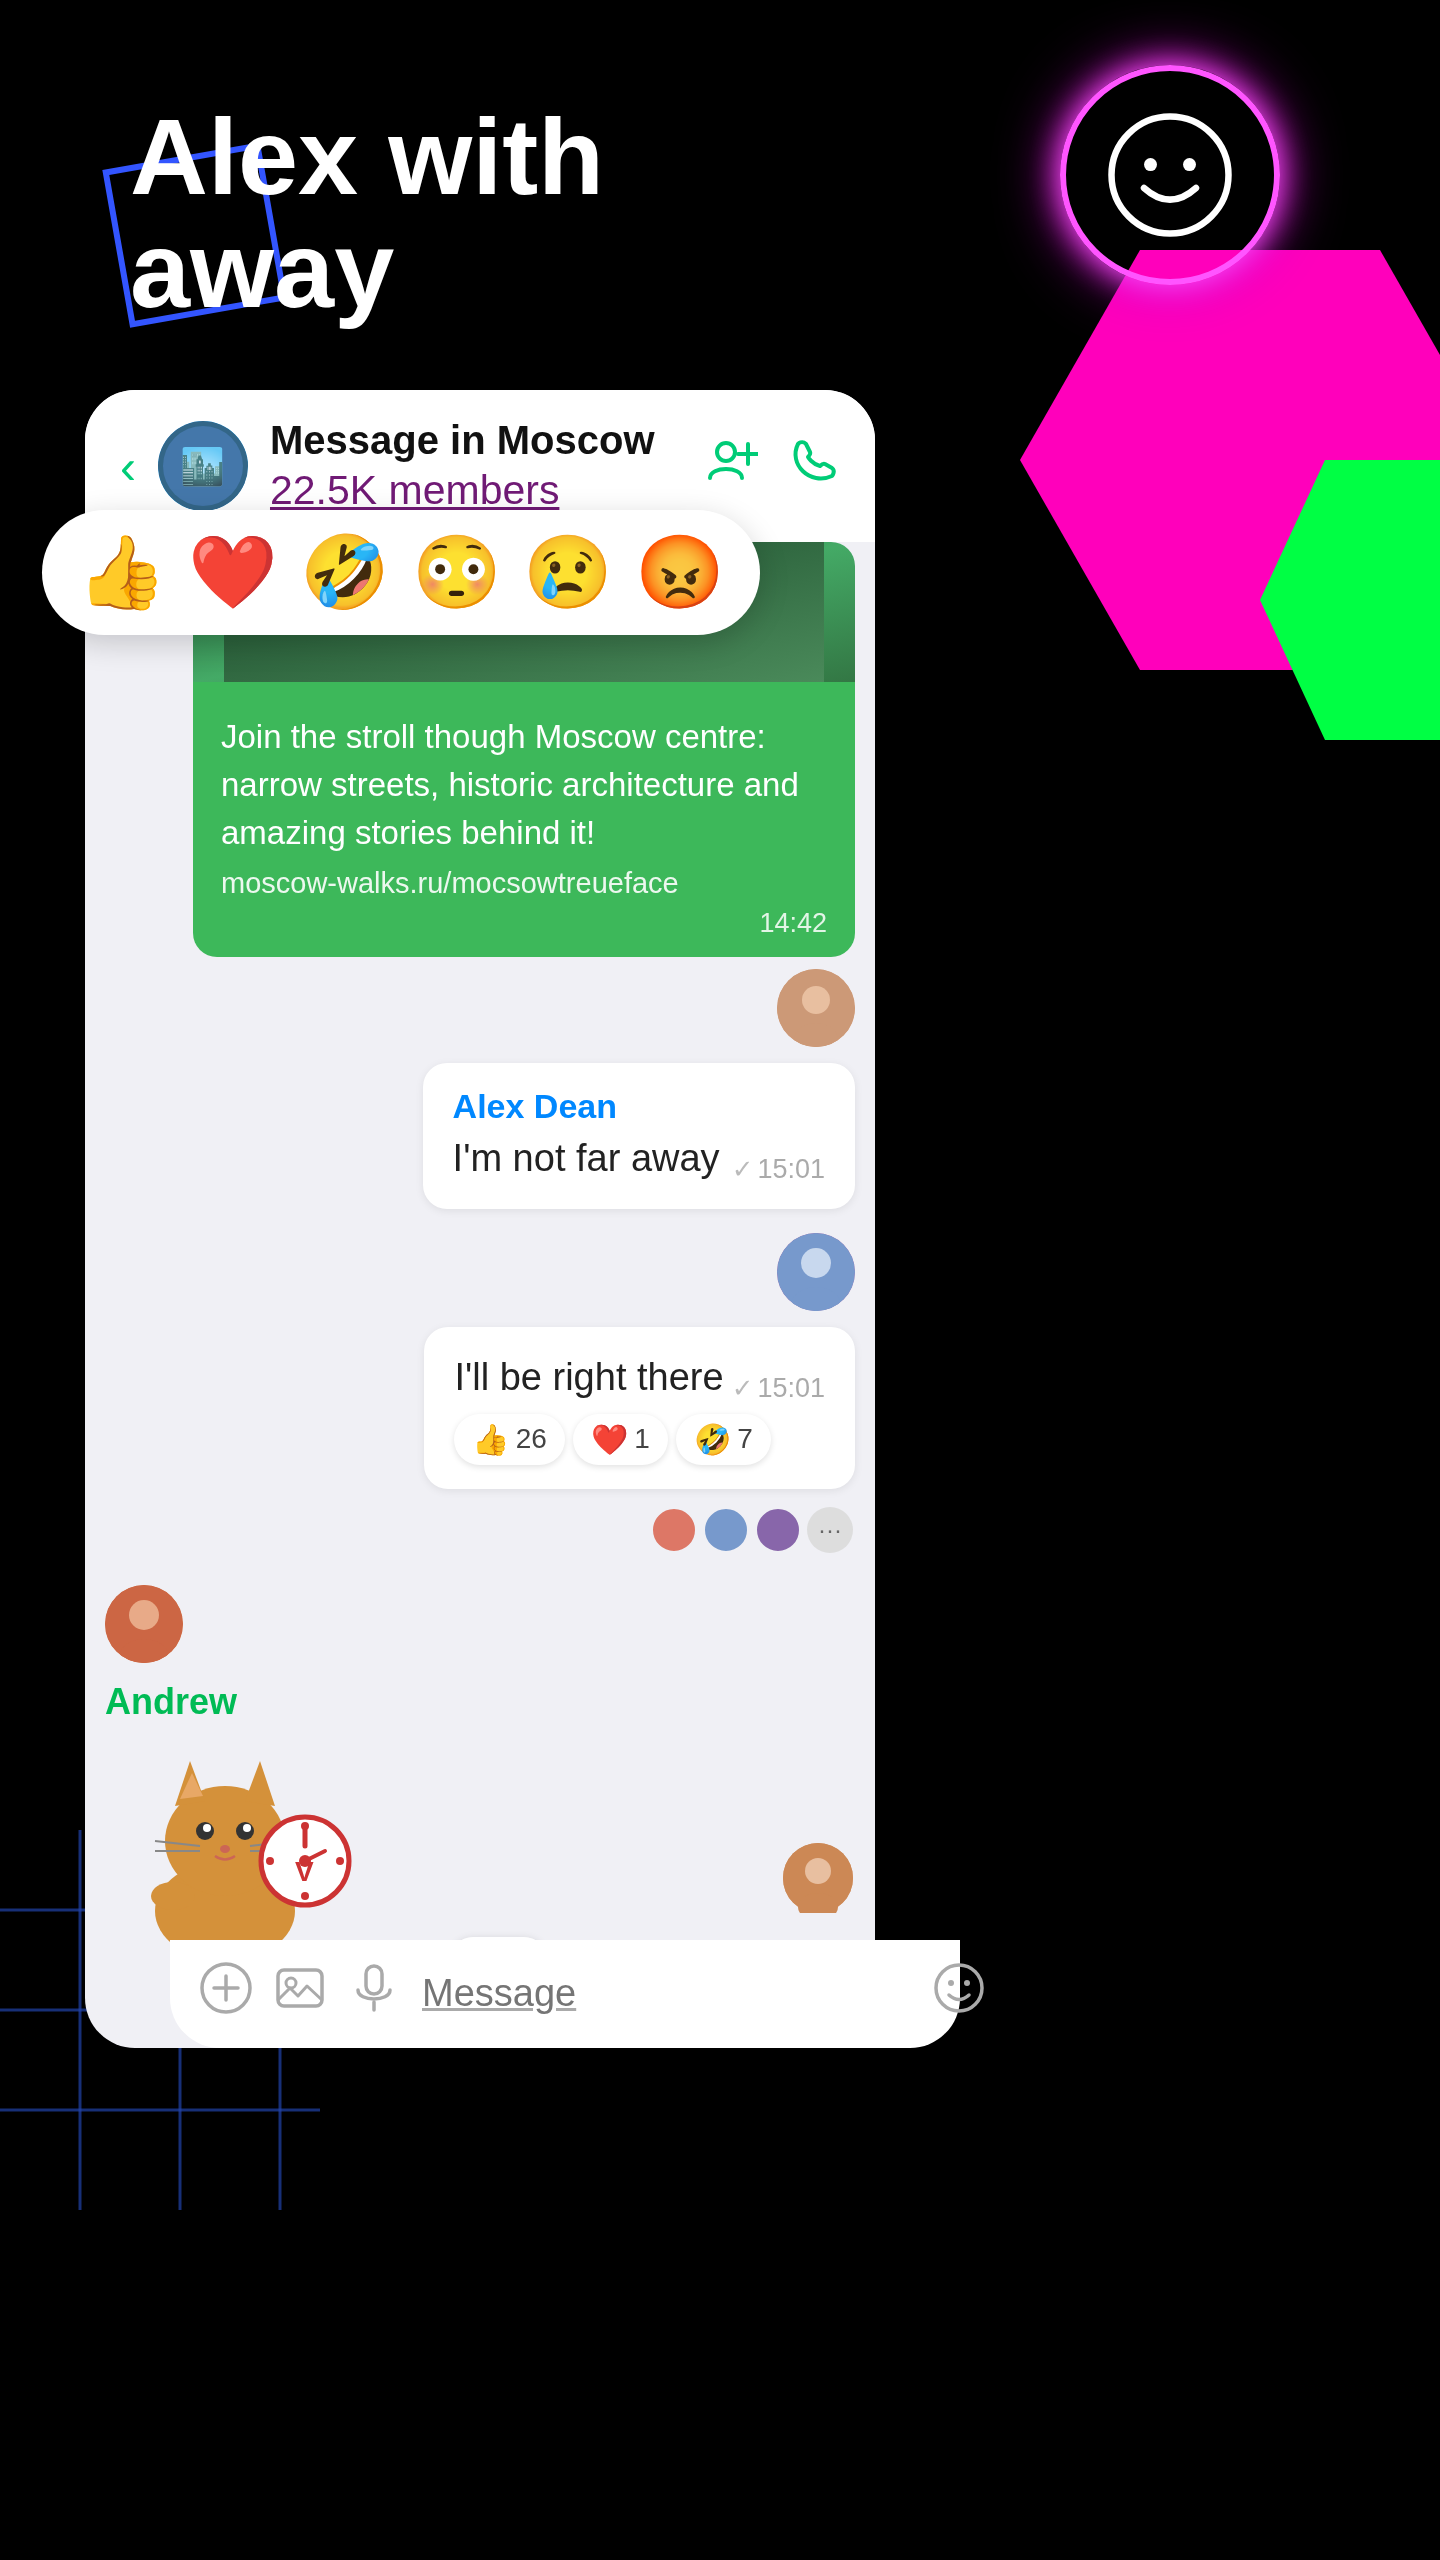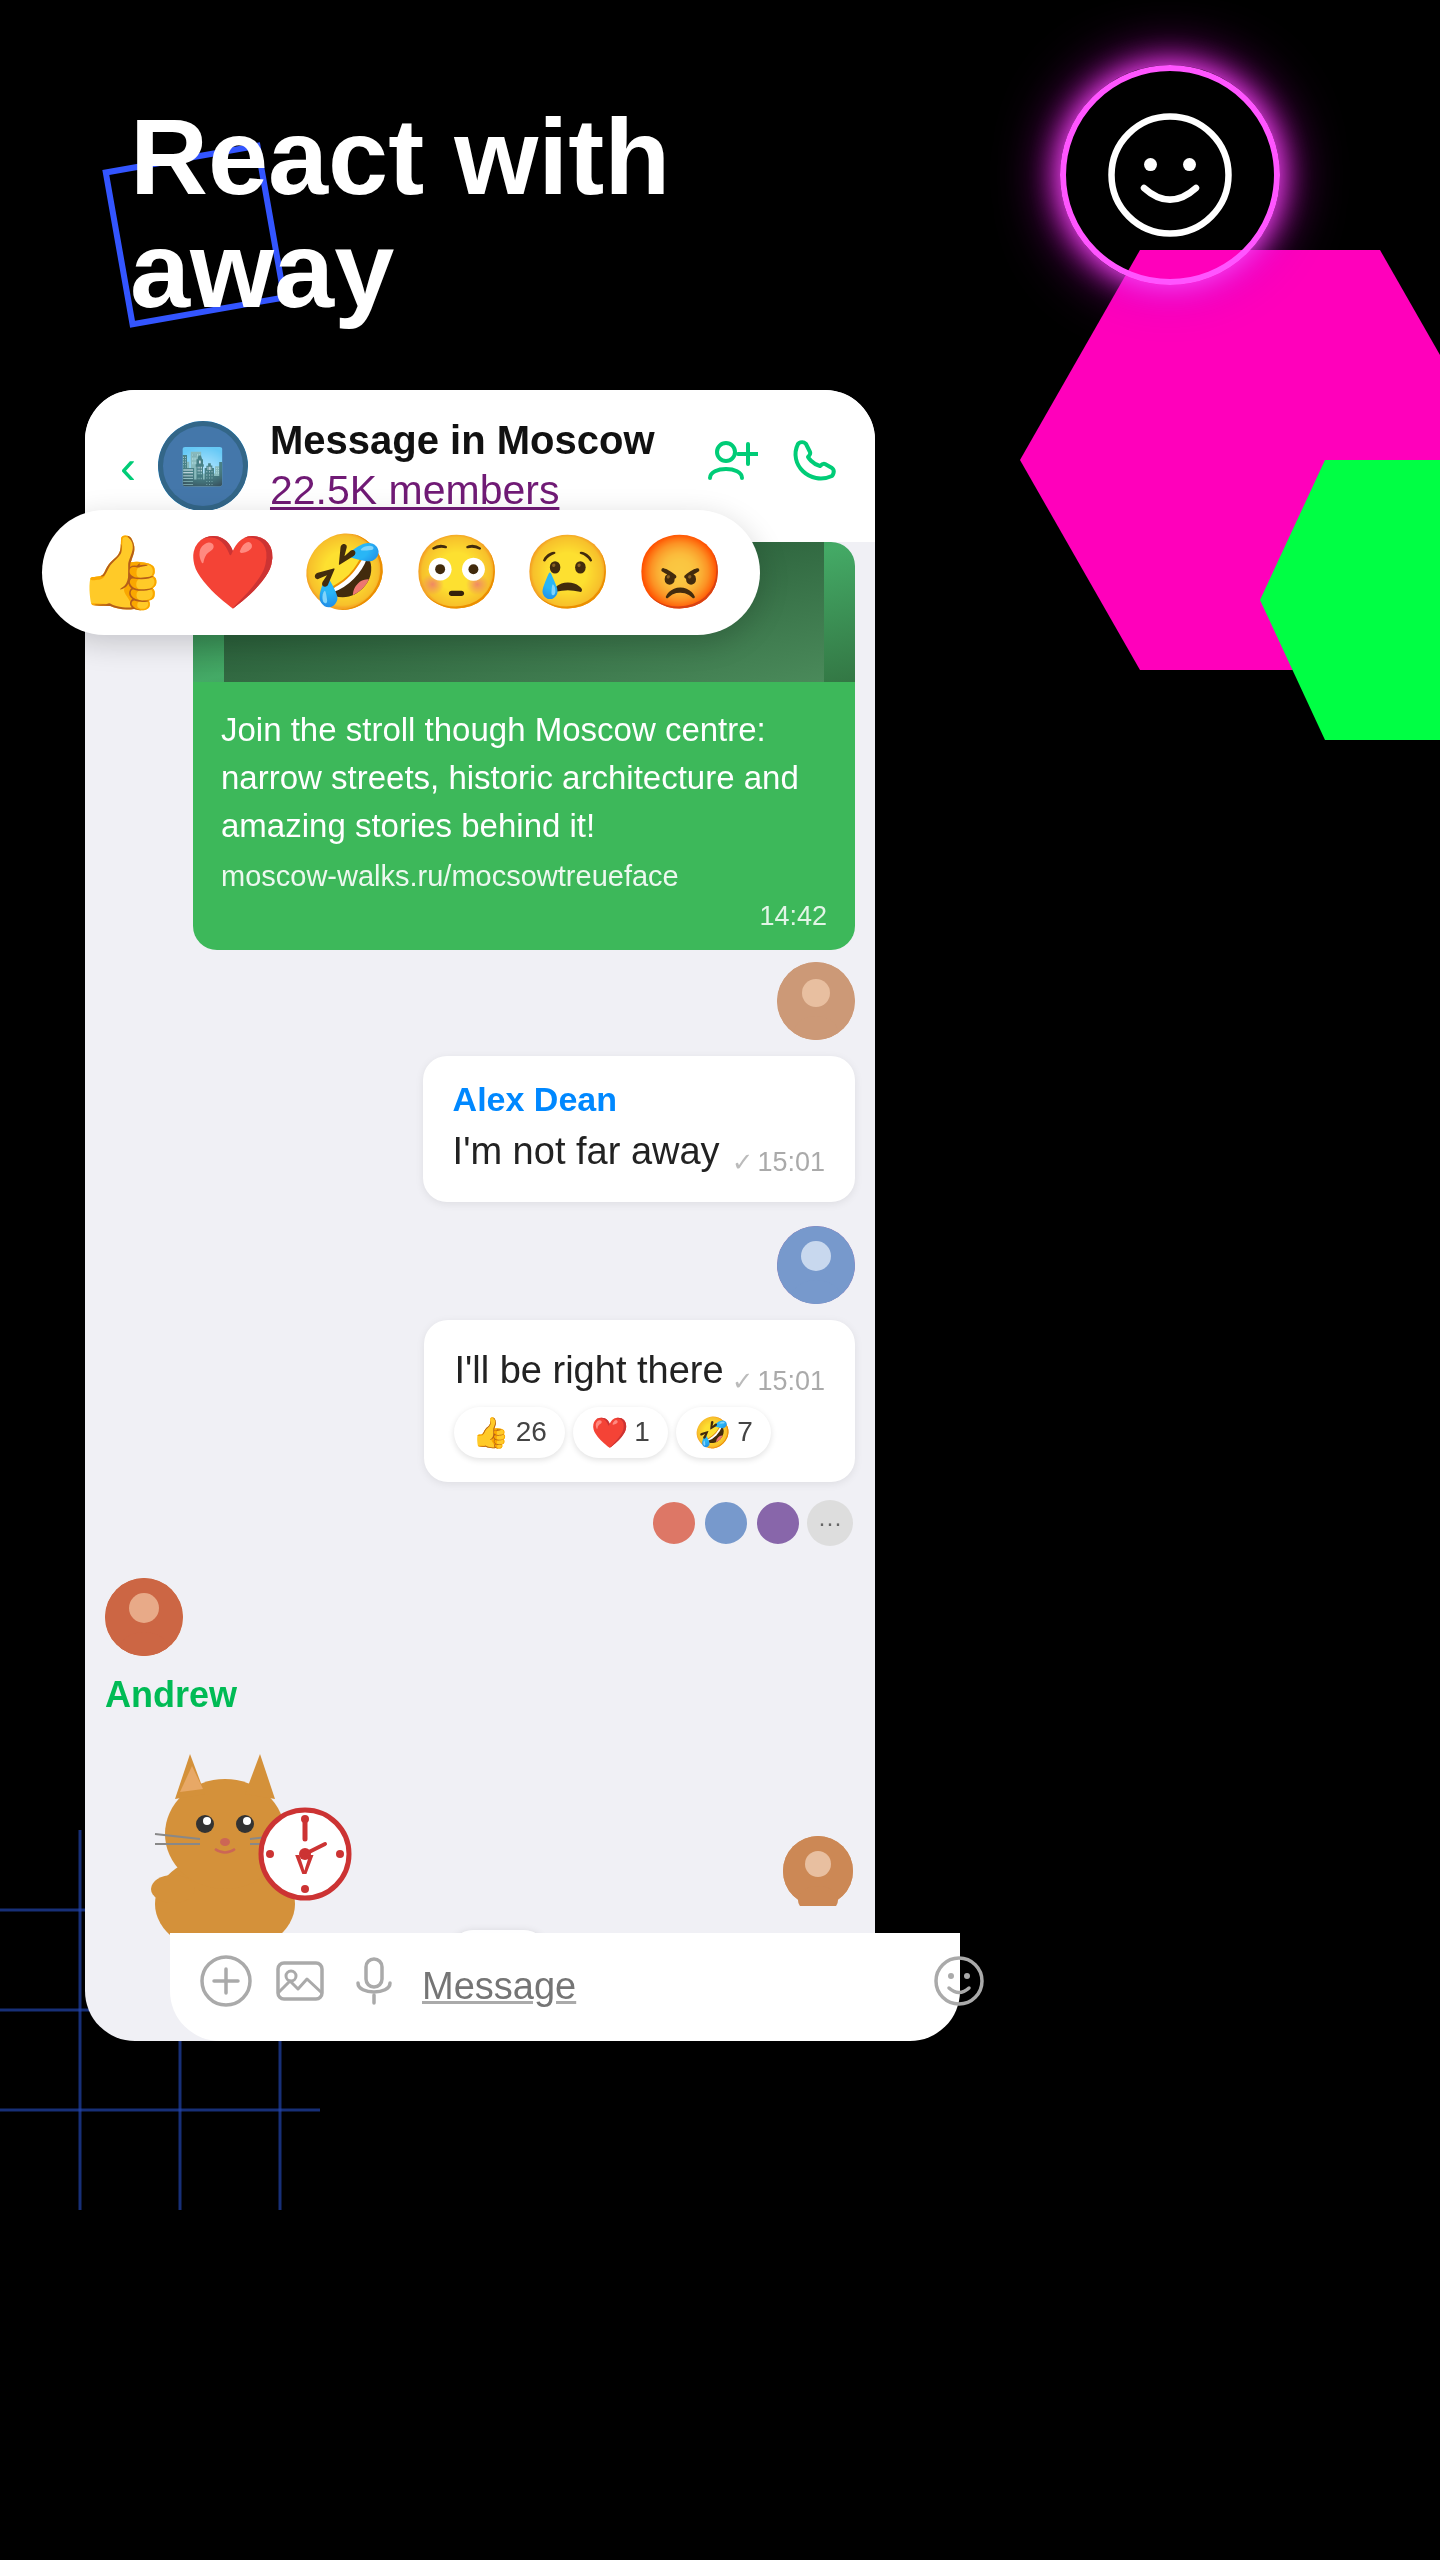--- a/index.html
+++ b/index.html
@@ -386,21 +386,21 @@
 
     .img-overlay {
       width: 100%;
       height: 140px;
       background: linear-gradient(to bottom right, #225533, #44aa66, #337744);
       border-radius: 24px 24px 0 0;
     }
 
     .green-bubble {
       background: #3db85a;
-      padding: 24px 28px 18px 28px;
+      padding: 31px 28px 18px 28px;
       border-radius: 0 0 24px 24px;
       margin: 0;
     }
   </style>
 </head>
 <body>
 
 <div class="bg-square"></div>
 <div class="bg-hexagon-pink"></div>
 <div class="bg-hexagon-green"></div>
@@ -417,21 +417,21 @@
 <div class="neon-emoji">
   <svg width="130" height="130" viewBox="0 0 100 100">
     <circle cx="50" cy="50" r="45" fill="none" stroke="white" stroke-width="5"></circle>
     <circle cx="35" cy="42" r="5" fill="white"></circle>
     <circle cx="65" cy="42" r="5" fill="white"></circle>
     <path d="M 30 60 Q 50 78 70 60" fill="none" stroke="white" stroke-width="5" stroke-linecap="round"></path>
   </svg>
 </div>
 
 <div class="hero-title">
-  <span>React with</span><br>
+  <span>Alex with</span><br>
   <span>away</span>
 </div>
 
 <div class="chat-container">
 
   <div class="chat-header">
     <span class="back-arrow">‹</span>
     <div class="chat-avatar">
       <svg width="90" height="90" viewBox="0 0 90 90">
         <rect width="90" height="90" rx="45" fill="#336688"></rect>

